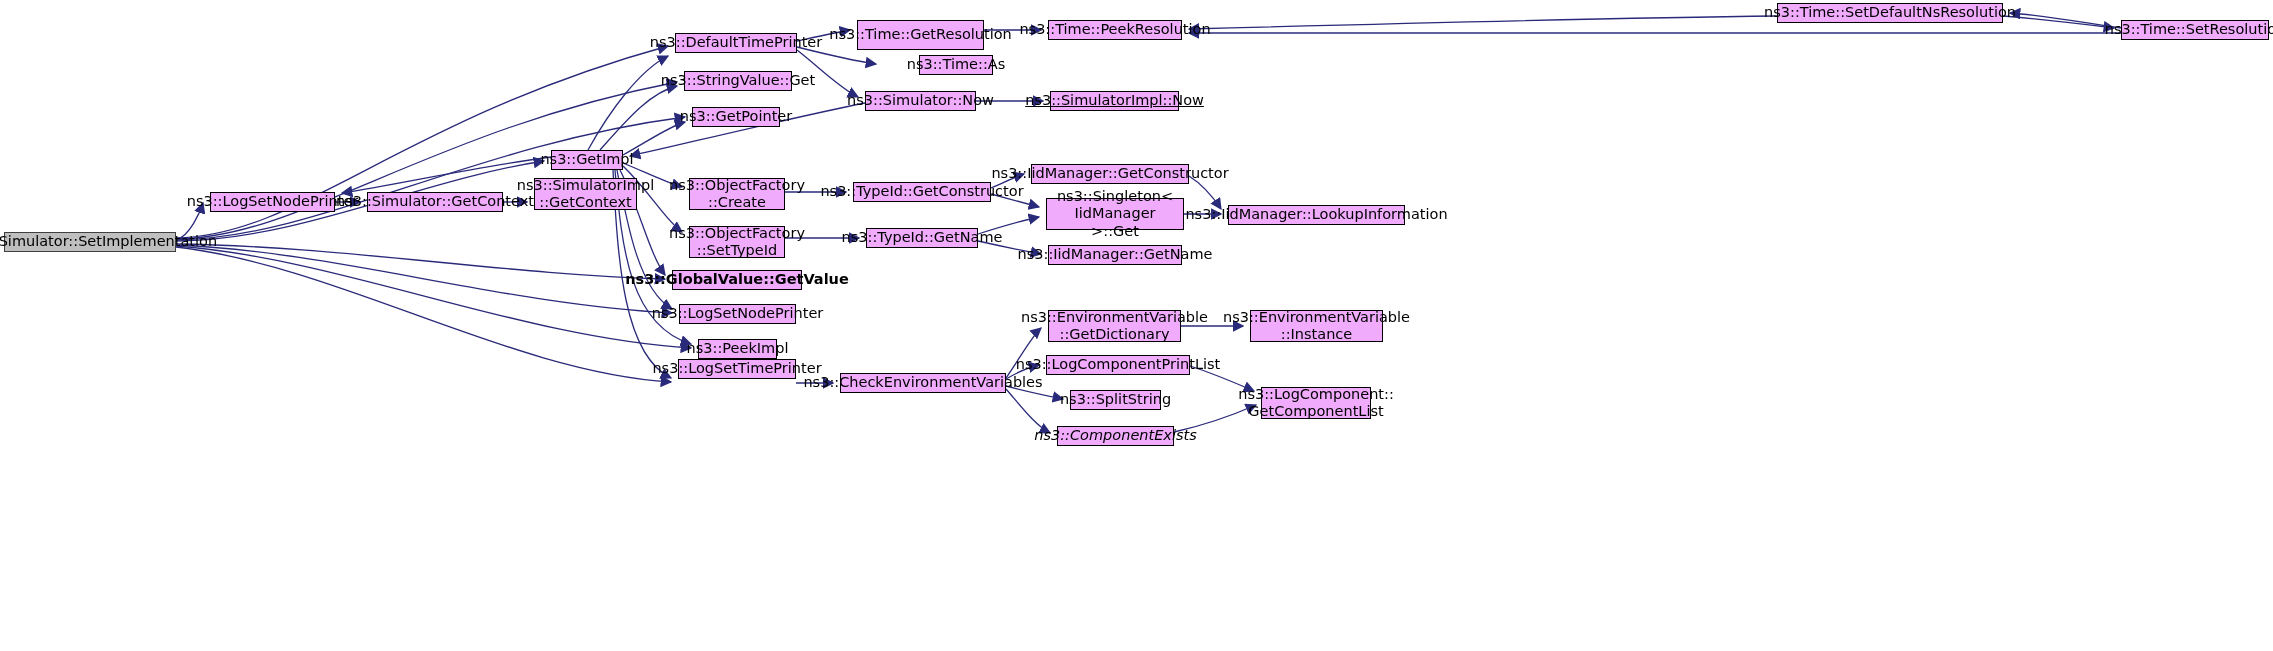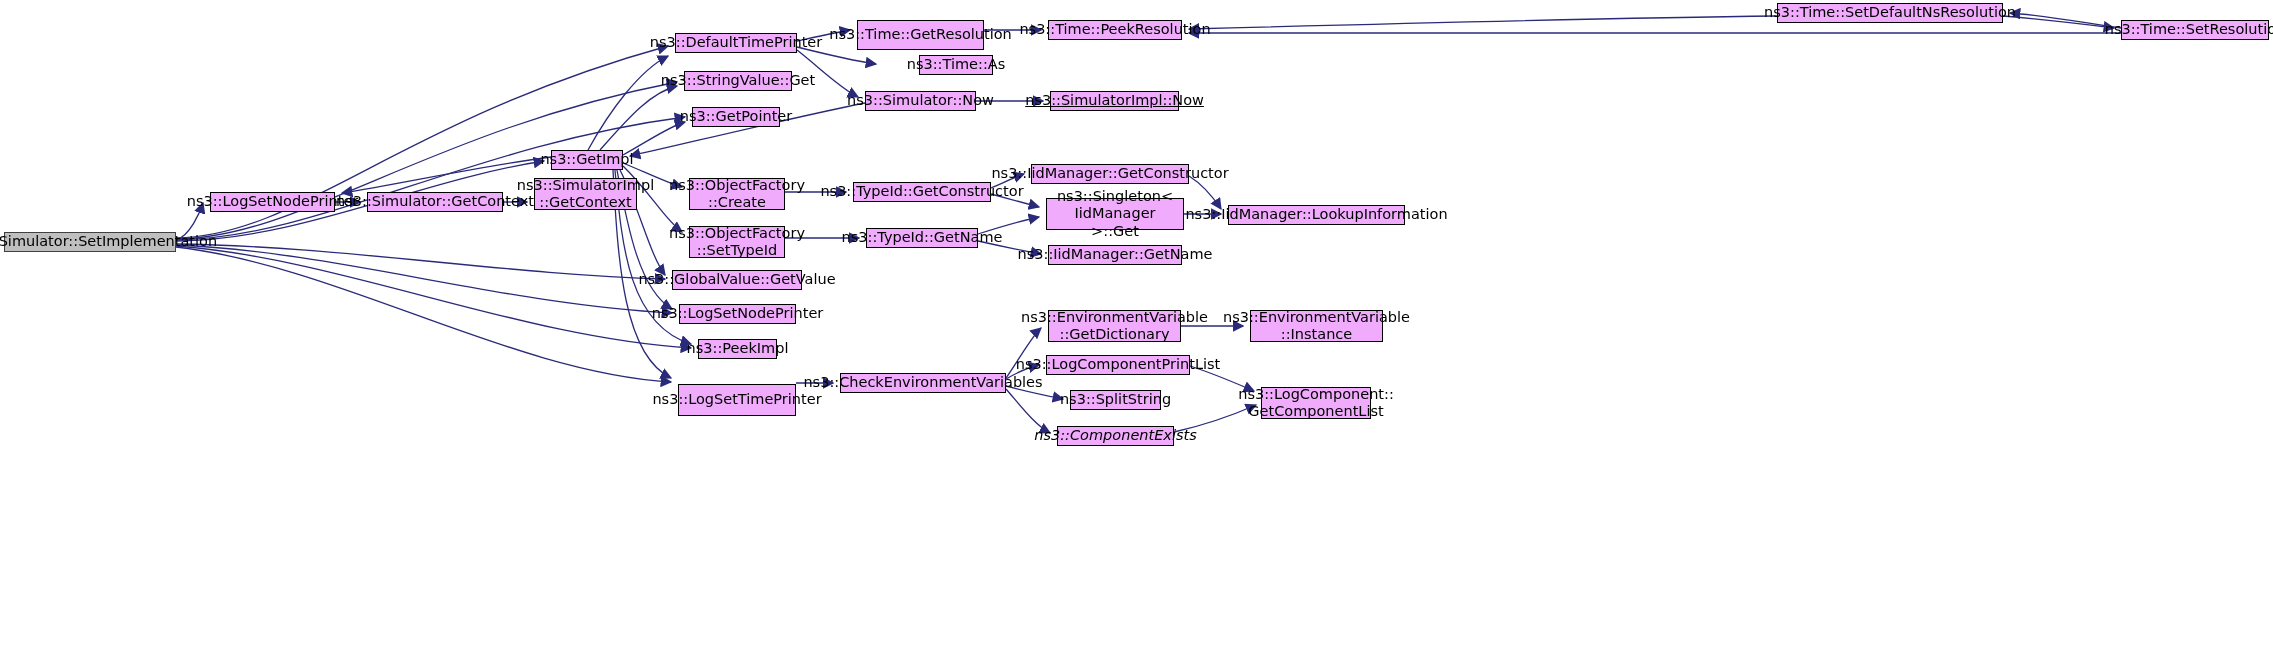--- a/index.html
+++ b/index.html
@@ -99,30 +99,30 @@
         <span class="lbl">ns3::GetPointer</span>
       </div>
       <div class="node" style="left: 689px; top: 178px; width: 96px; height: 32px;">
         <span class="lbl">ns3::ObjectFactory
 ::Create</span>
       </div>
       <div class="node" style="left: 689px; top: 226px; width: 96px; height: 32px;">
         <span class="lbl">ns3::ObjectFactory
 ::SetTypeId</span>
       </div>
-      <div class="node" style="left: 672px; top: 270px; width: 130px; height: 20px;">
+      <div class="node" style="left: 672px; top: 270px; width: 130px; height: 20px; font-weight: bold;">
         <span class="lbl">ns3::GlobalValue::GetValue</span>
       </div>
       <div class="node" style="left: 679px; top: 304px; width: 117px; height: 20px;">
         <span class="lbl">ns3::LogSetNodePrinter</span>
       </div>
       <div class="node" style="left: 698px; top: 339px; width: 79px; height: 20px;">
         <span class="lbl">ns3::PeekImpl</span>
       </div>
-      <div class="node" style="left: 678px; top: 384px; width: 118px; height: 32px; align-items: center;">
+      <div class="node" style="left: 678px; top: 359px; width: 118px; height: 20px; align-items: center;">
         <span class="lbl">ns3::LogSetTimePrinter</span>
       </div>
       <div class="node" style="left: 857px; top: 20px; width: 127px; height: 30px;">
         <span class="lbl">ns3::Time::GetResolution</span>
       </div>
       <div class="node" style="left: 883px; top: 55px; width: 74px; height: 20px; margin-left: 36px;">
         <span class="lbl">ns3::Time::As</span>
       </div>
       <div class="node" style="left: 865px; top: 91px; width: 111px; height: 20px;">
         <span class="lbl">ns3::Simulator::Now</span>

